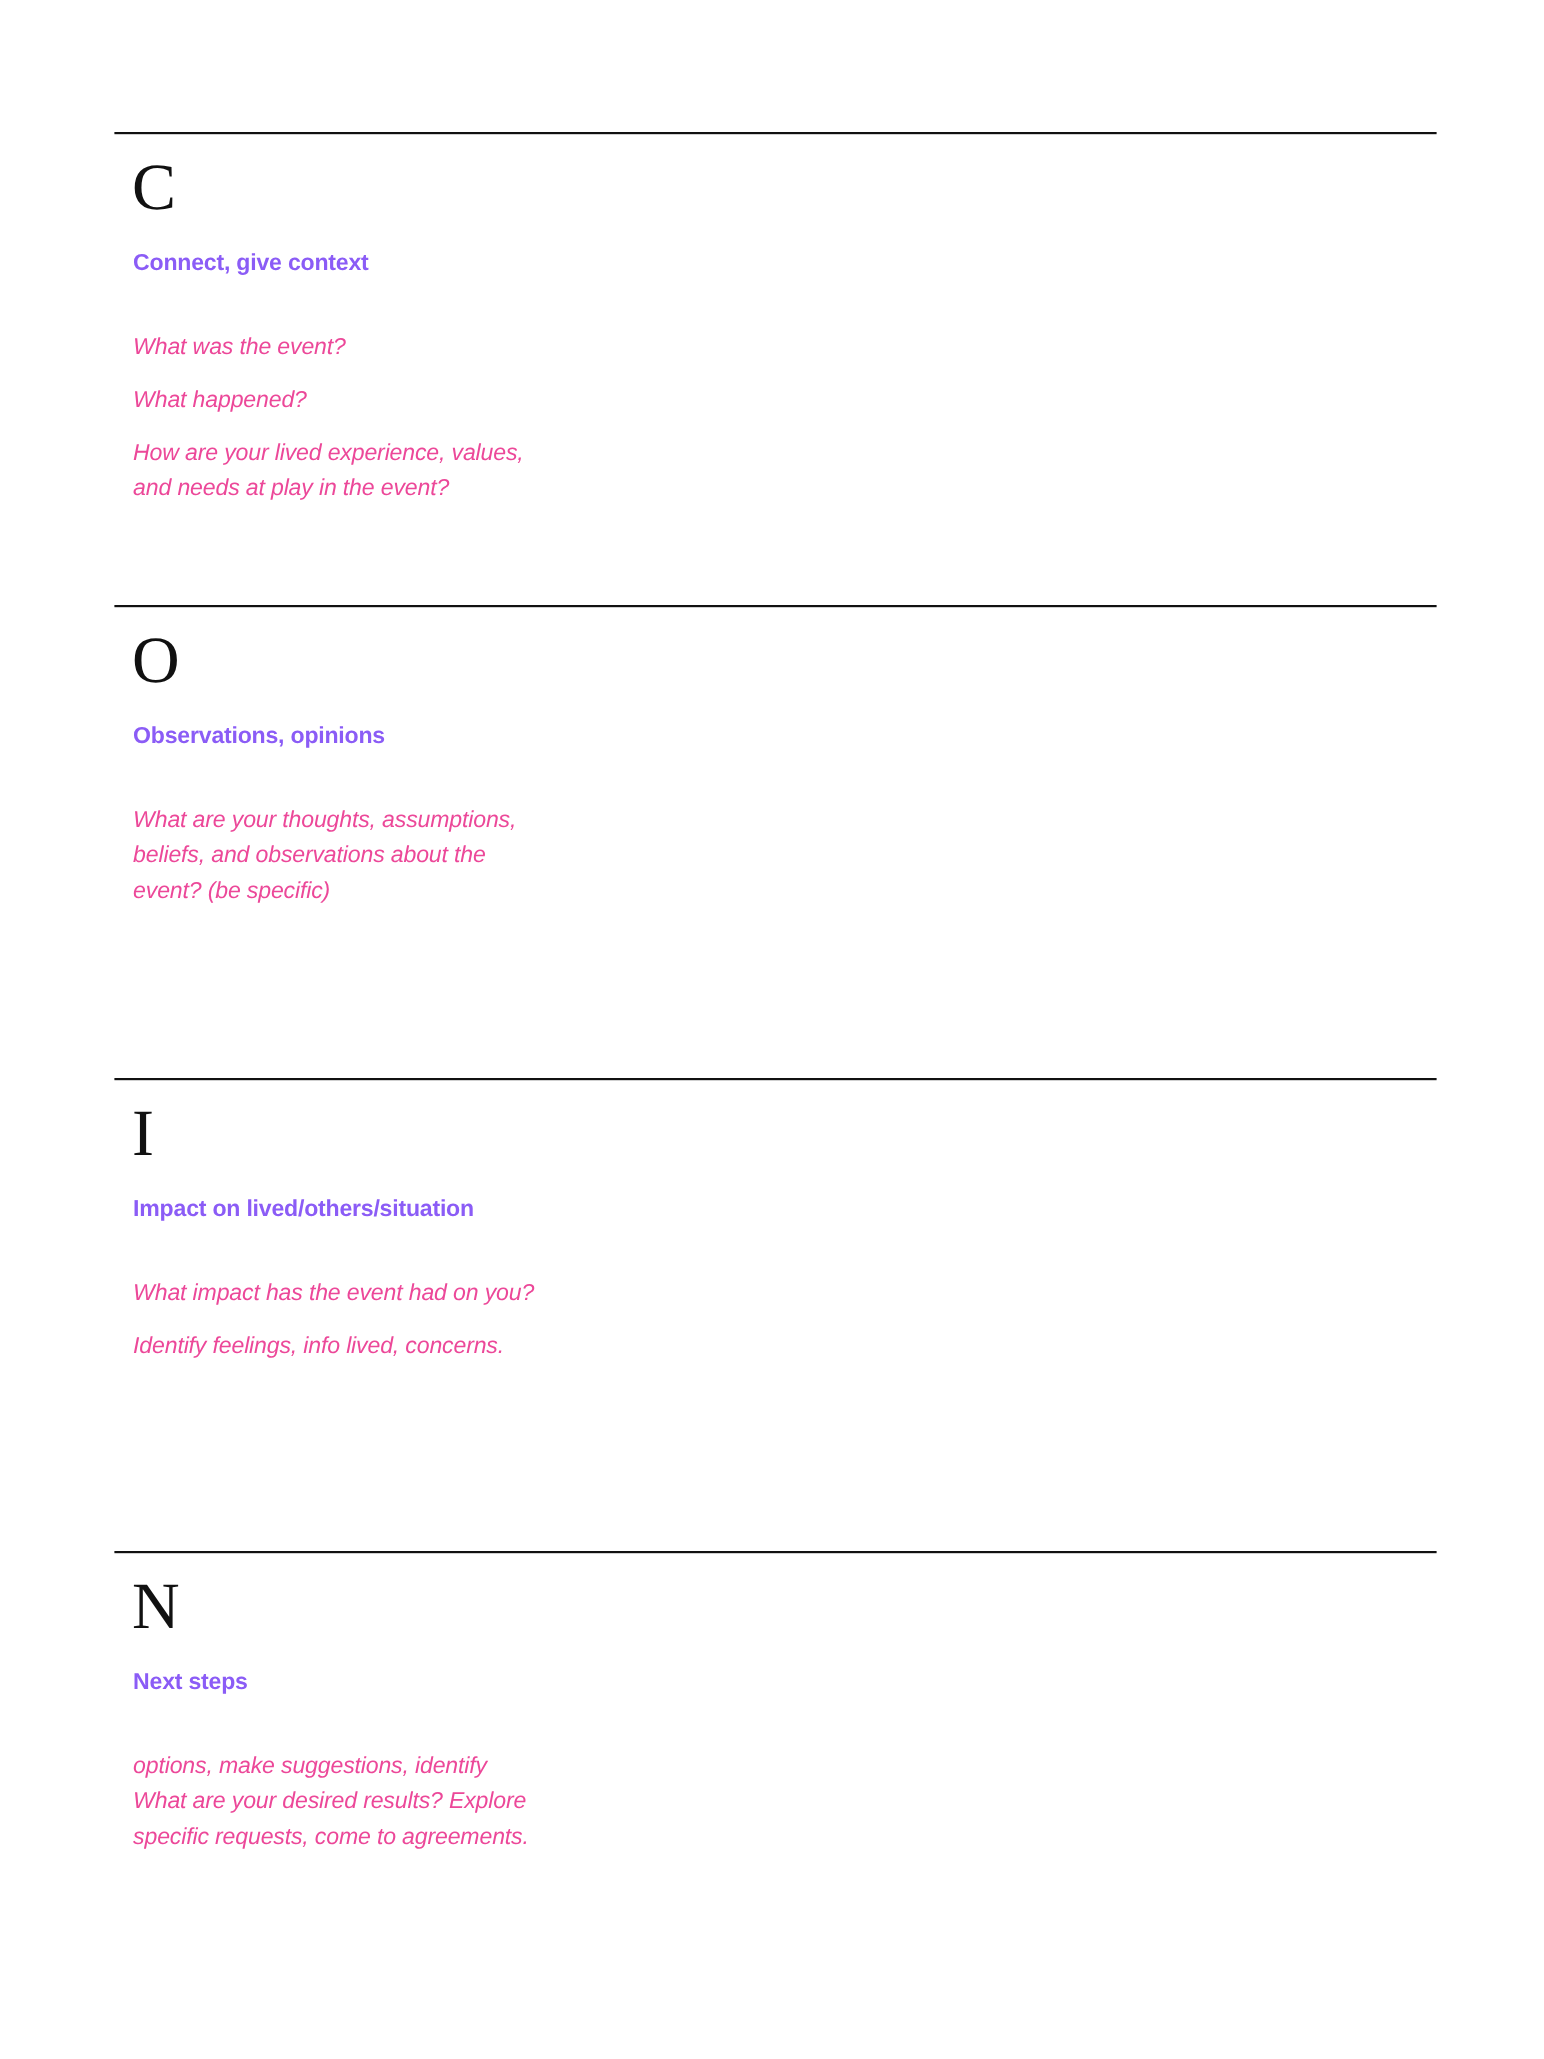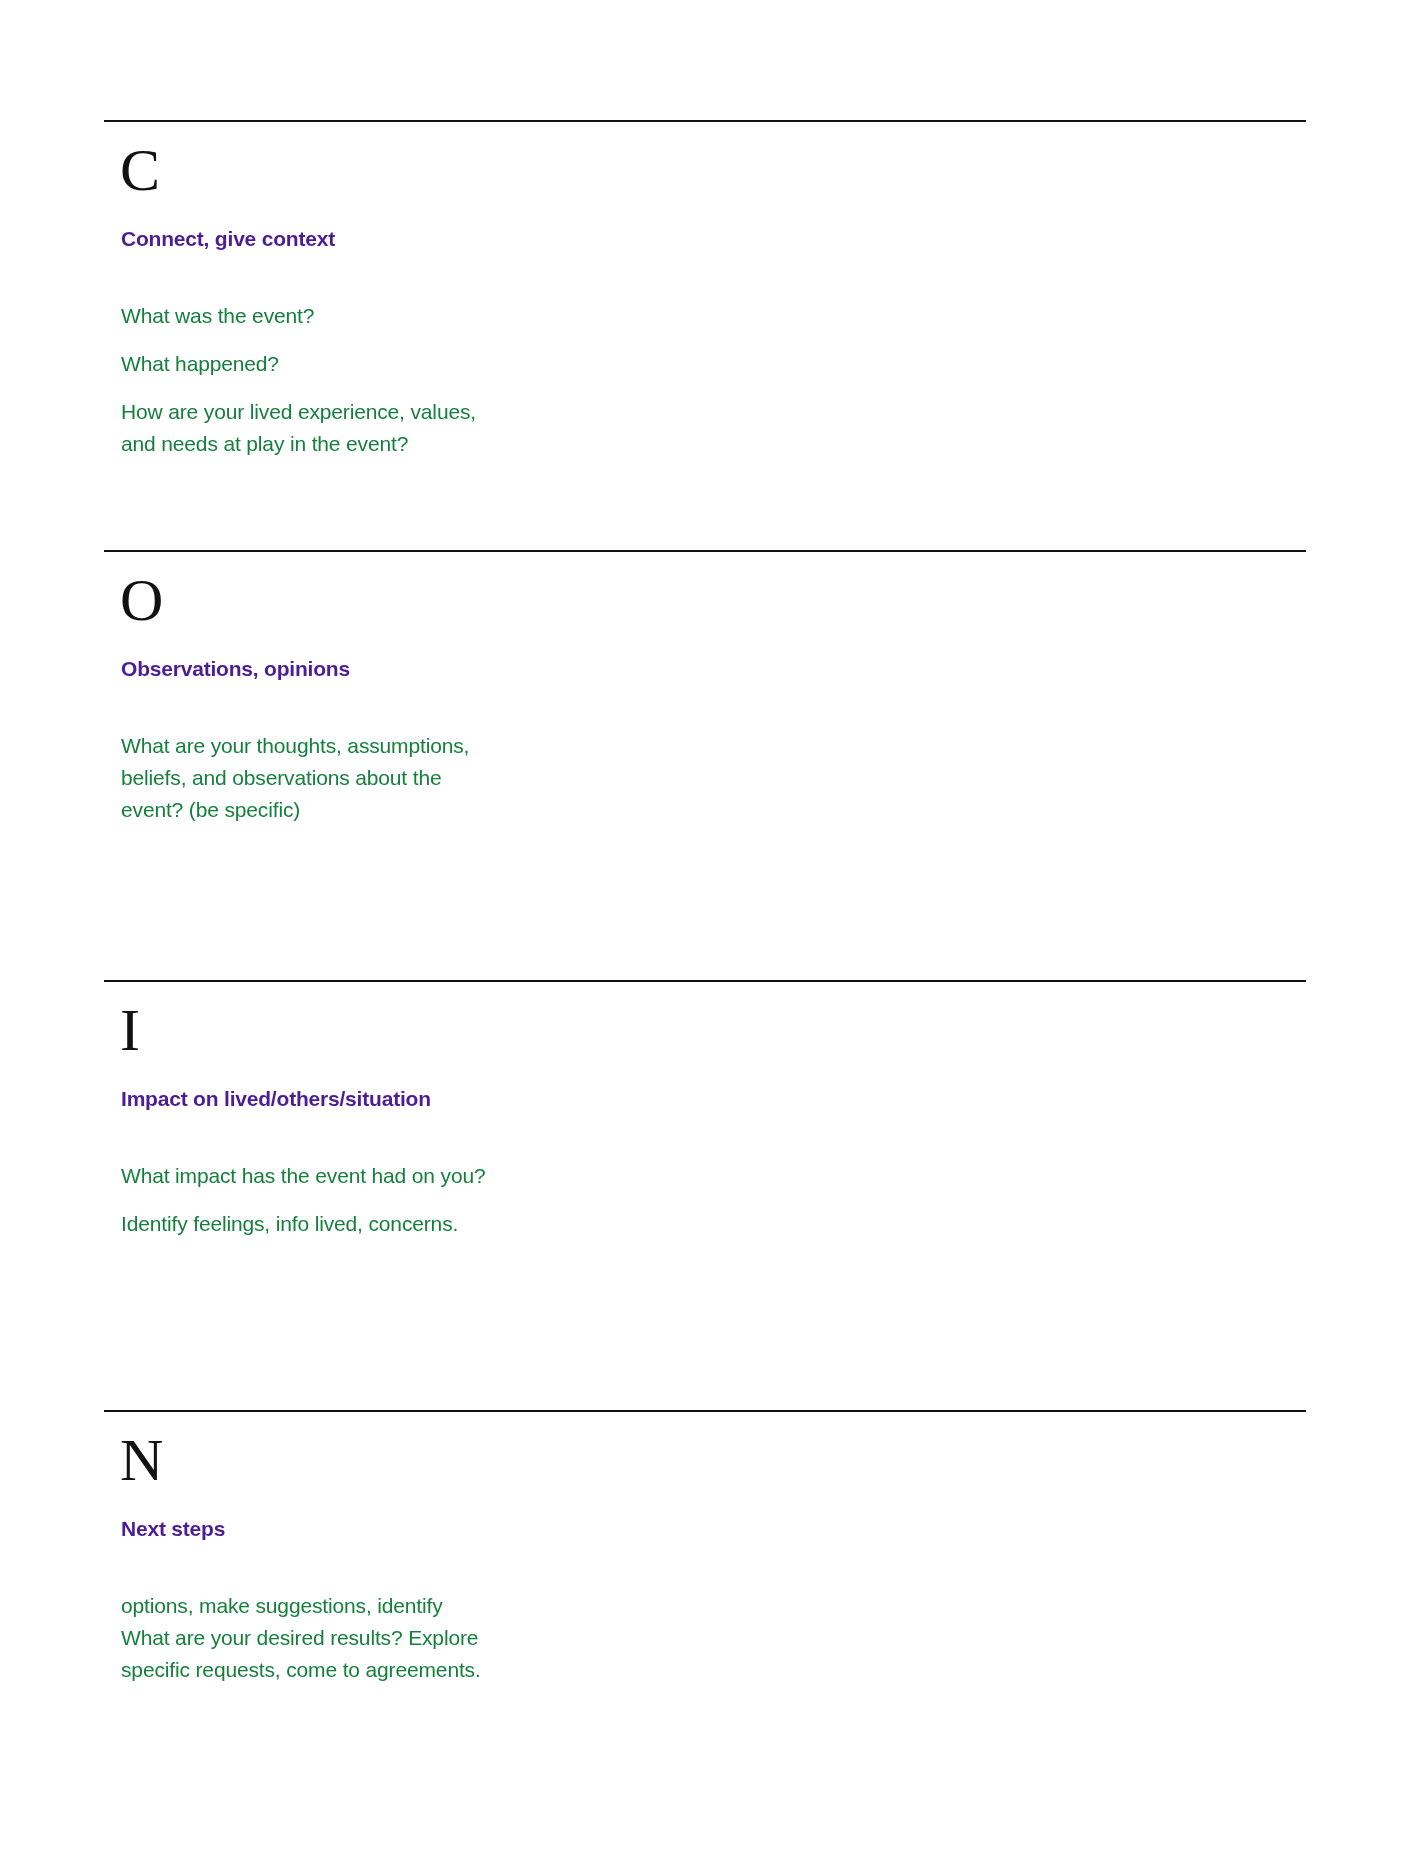--- a/index.html
+++ b/index.html
@@ -41,36 +41,37 @@
       margin: 0;
     }
     .heading {
       position: absolute;
       left: 17px;
       top: 106px;
       font-size: 21px;
       line-height: 26px;
       font-weight: bold;
       margin: 0;
-      color: #4c1d95;
+      color: #8b5cf6;
       letter-spacing: -0.2px;
     }
     .body {
       position: absolute;
       left: 17px;
       top: 180px;
       width: 430px;
       margin: 0;
     }
     .para {
       font-size: 21px;
       line-height: 32px;
       margin: 0 0 16px 0;
-      color: #15803d;
+      color: #ec4899;
       letter-spacing: -0.15px;
+      font-style: italic;
     }
     .para .line {
       display: block;
       white-space: nowrap;
     }
   </style>
 </head>
 <body>
 
 <section class="section" style="top:120px;">

